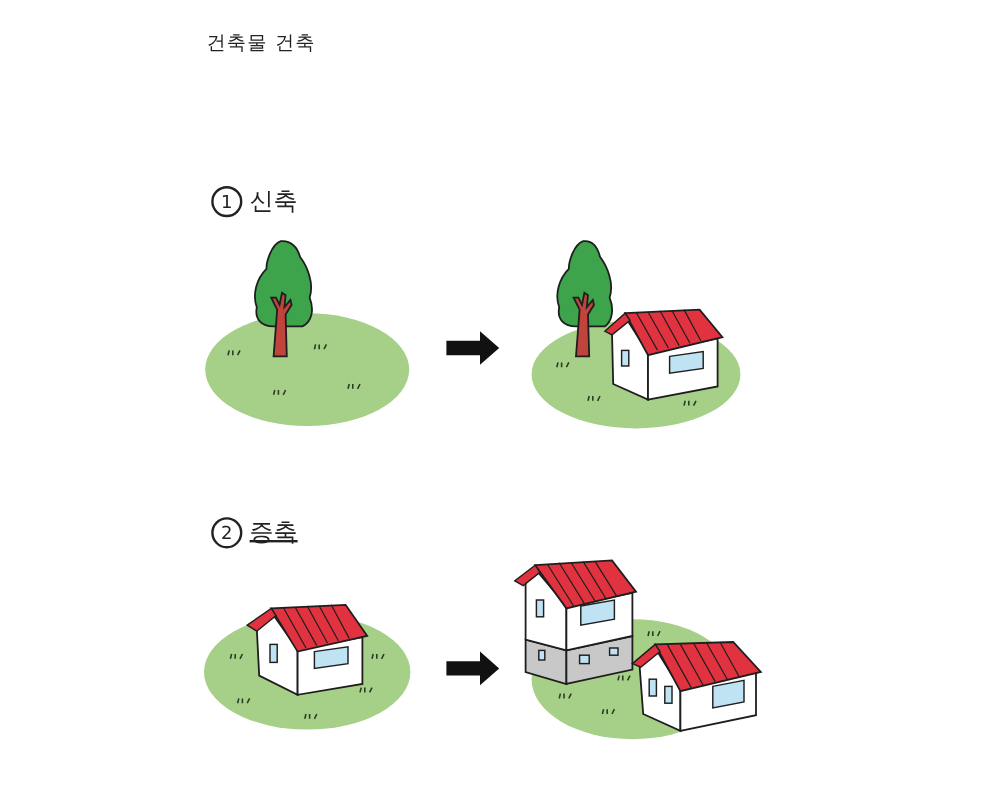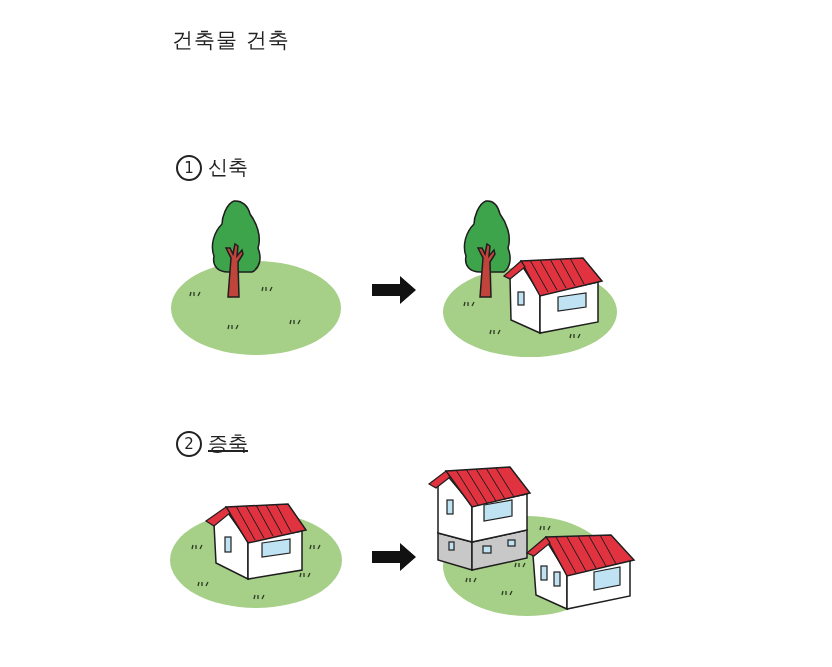--- a/index.html
+++ b/index.html
@@ -1,18 +1,18 @@
 <!DOCTYPE html>
 <html><head>
 <meta charset="utf-8">
 <style>
   html, body { margin: 0; padding: 0; background: #ffffff; }
   body { width: 832px; height: 667px; position: relative; overflow: hidden;
          font-family: "DejaVu Sans", sans-serif; color: #222; }
-  .title { position: absolute; left: 172px; top: 26px; font-size: 21px; letter-spacing: 1px; }
+  .title { position: absolute; left: 172px; top: 26px; font-size: 16px; letter-spacing: 1px; }
   .label { position: absolute; font-size: 20px; }
   .label .num { display: inline-block; width: 22px; height: 22px; border: 2px solid #222;
                 border-radius: 50%; text-align: center; line-height: 22px; font-size: 15px;
                 margin-right: 6px; vertical-align: middle; }
   .label .txt { vertical-align: middle; }
   svg.scene { position: absolute; left: 0; top: 0; }
 </style>
 </head>
 <body>
 

